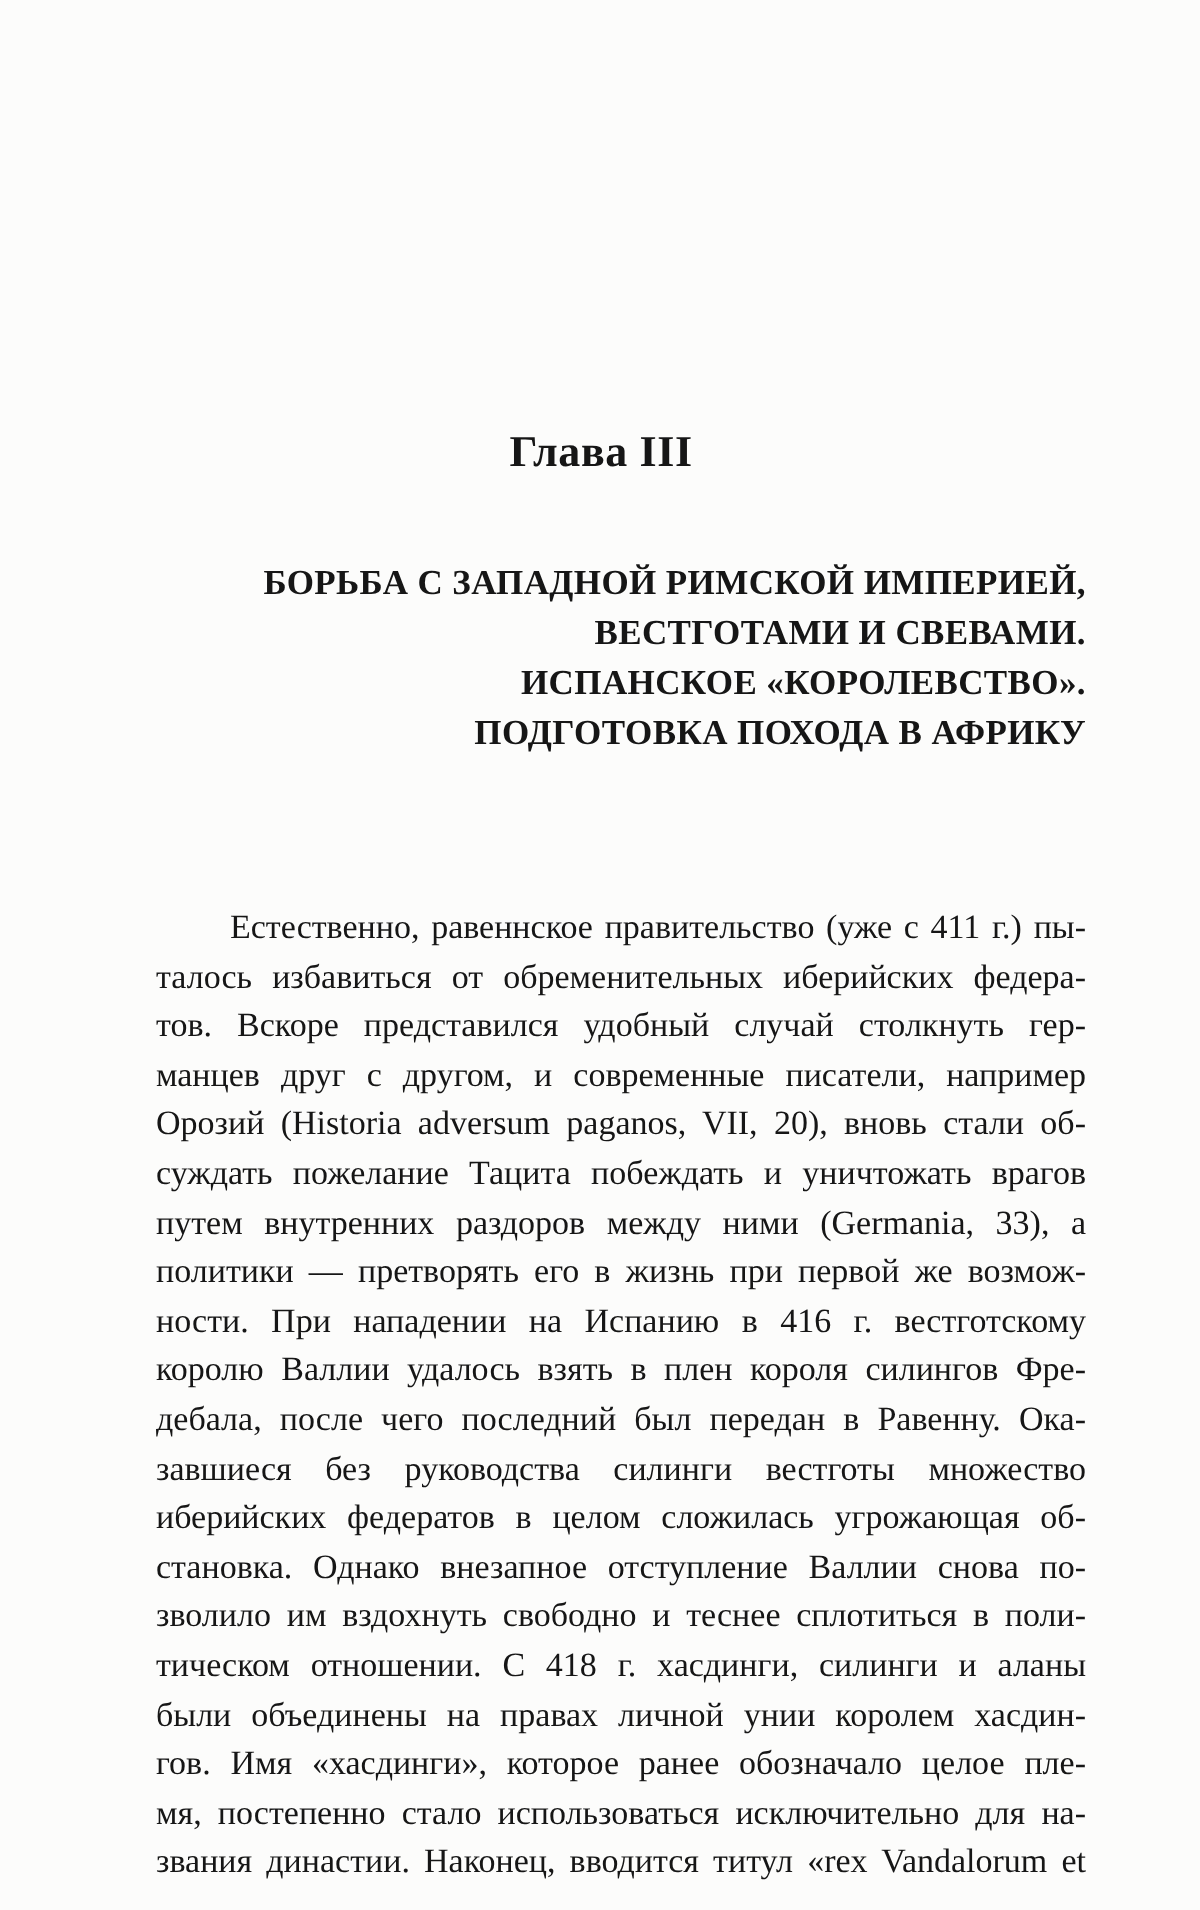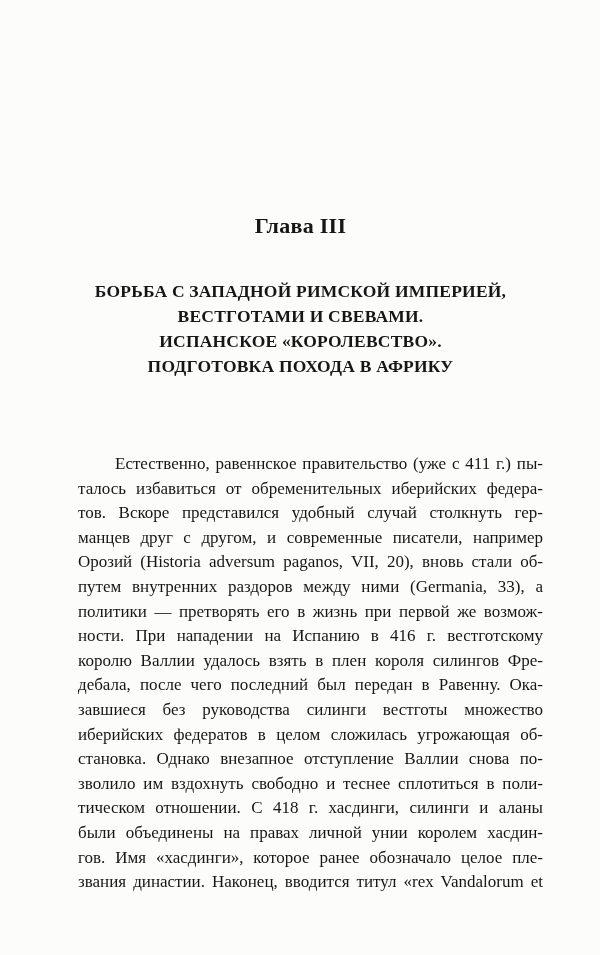--- a/index.html
+++ b/index.html
@@ -22,21 +22,21 @@
   }
   .chapter-heading {
     margin-top: 213px;
     text-align: center;
     font-weight: bold;
     font-size: 22px;
     letter-spacing: 0.3px;
   }
   .title-block {
     margin-top: 40px;
-    text-align: center;
+    text-align: right;
     font-weight: bold;
     font-size: 17.5px;
     line-height: 25px;
     letter-spacing: 0.2px;
   }
   .body-text {
     margin-top: 73px;
     font-size: 17px;
     line-height: 24.6px;
   }
@@ -63,28 +63,30 @@
     <div class="title-line">ИСПАНСКОЕ «КОРОЛЕВСТВО».</div>
     <div class="title-line">ПОДГОТОВКА ПОХОДА В АФРИКУ</div>
   </div>
 
   <div class="body-text">
     <div class="body-line first">Естественно, равеннское правительство (уже с 411 г.) пы-</div>
     <div class="body-line">талось избавиться от обременительных иберийских федера-</div>
     <div class="body-line">тов. Вскоре представился удобный случай столкнуть гер-</div>
     <div class="body-line">манцев друг с другом, и современные писатели, например</div>
     <div class="body-line">Орозий (Historia adversum paganos, VII, 20), вновь стали об-</div>
+    <div class="body-line">суждать пожелание Тацита побеждать и уничтожать врагов</div>
     <div class="body-line">путем внутренних раздоров между ними (Germania, 33), а</div>
     <div class="body-line">политики — претворять его в жизнь при первой же возмож-</div>
     <div class="body-line">ности. При нападении на Испанию в 416 г. вестготскому</div>
     <div class="body-line">королю Валлии удалось взять в плен короля силингов Фре-</div>
     <div class="body-line">дебала, после чего последний был передан в Равенну. Ока-</div>
     <div class="body-line">завшиеся без руководства силинги вестготы множество</div>
     <div class="body-line">иберийских федератов в целом сложилась угрожающая об-</div>
     <div class="body-line">становка. Однако внезапное отступление Валлии снова по-</div>
     <div class="body-line">зволило им вздохнуть свободно и теснее сплотиться в поли-</div>
     <div class="body-line">тическом отношении. С 418 г. хасдинги, силинги и аланы</div>
     <div class="body-line">были объединены на правах личной унии королем хасдин-</div>
     <div class="body-line">гов. Имя «хасдинги», которое ранее обозначало целое пле-</div>
+    <div class="body-line">мя, постепенно стало использоваться исключительно для на-</div>
     <div class="body-line">звания династии. Наконец, вводится титул «rex Vandalorum et</div>
   </div>
 
 </div>
 
 </body></html>

